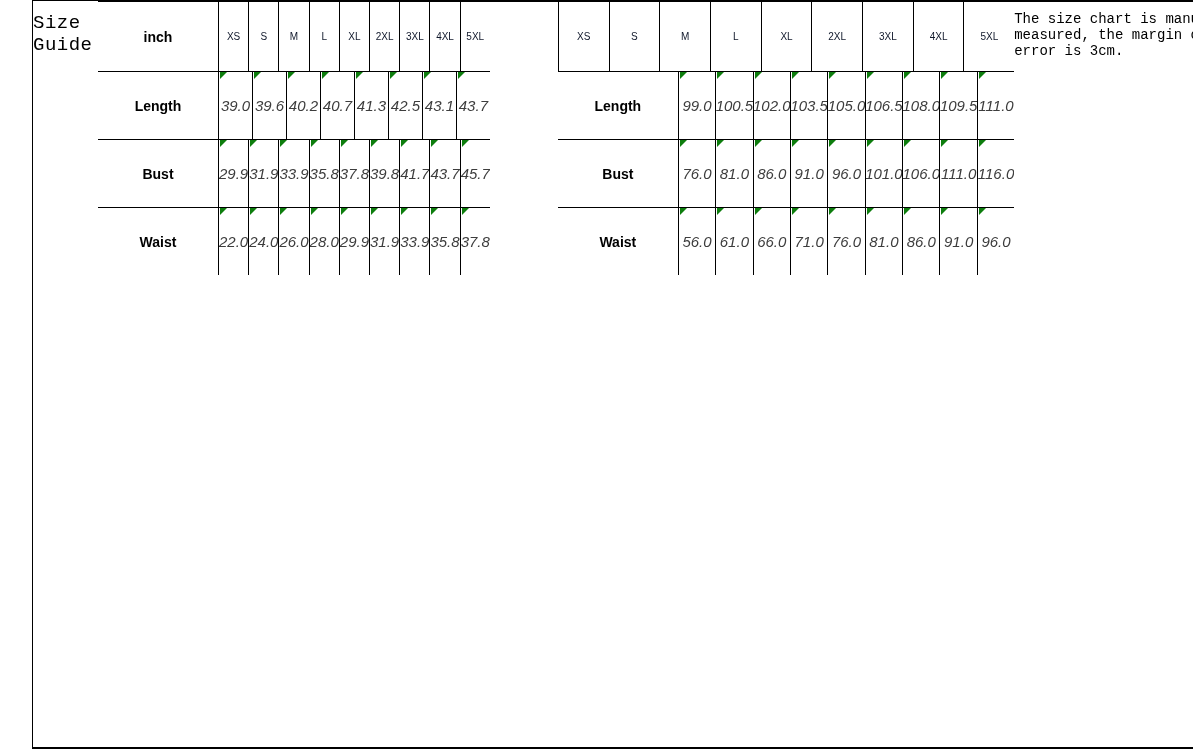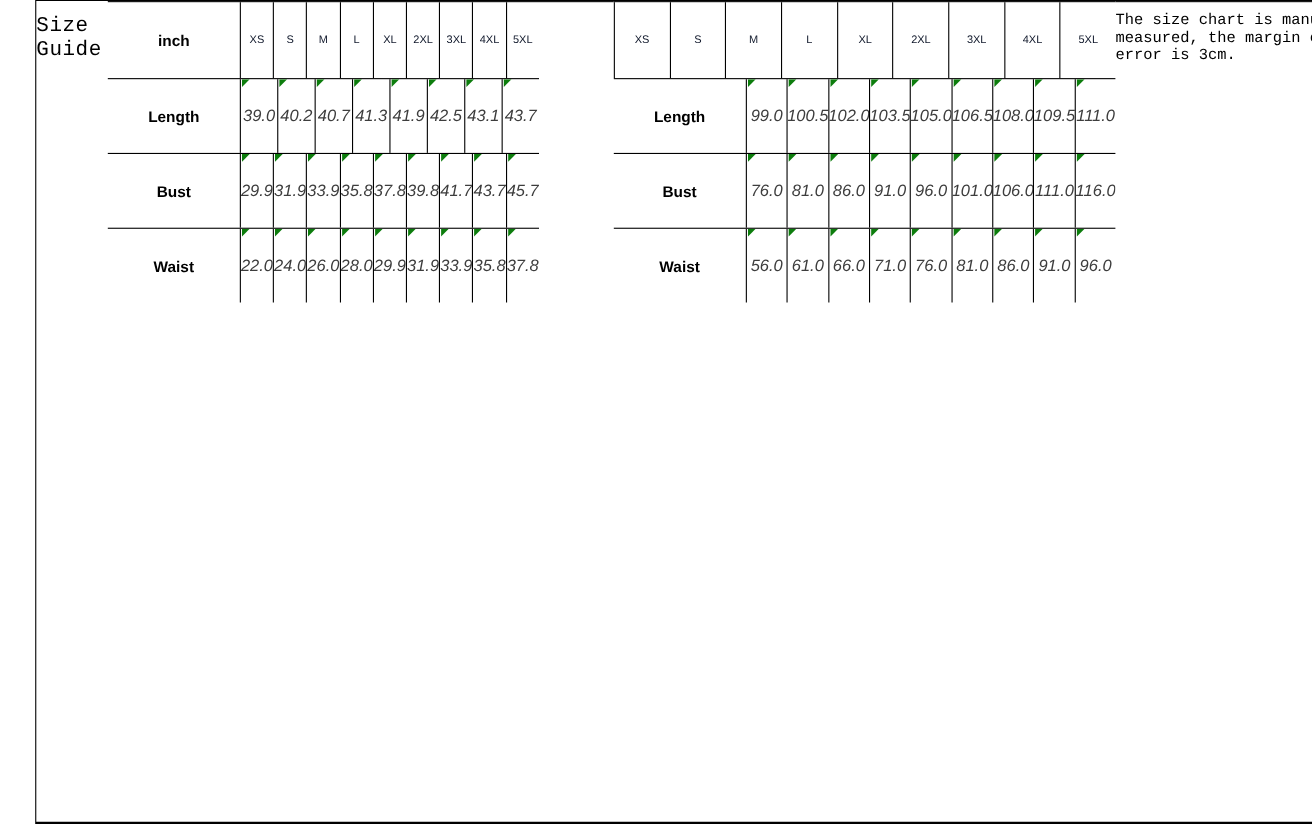--- a/index.html
+++ b/index.html
@@ -97,33 +97,33 @@
       </div>
       <div class="row data-row">
         <div class="cell label-cell">
           <span>Length</span>
         </div>
         <div class="cell data-col value-cell">
           <span>39.0</span>
           <span class="flag"></span>
         </div>
         <div class="cell data-col value-cell">
+          <span>39.6</span>
+          <span class="flag"></span>
+        </div>
+        <div class="cell data-col value-cell">
           <span>40.2</span>
           <span class="flag"></span>
         </div>
         <div class="cell data-col value-cell">
           <span>40.7</span>
           <span class="flag"></span>
         </div>
         <div class="cell data-col value-cell">
           <span>41.3</span>
-          <span class="flag"></span>
-        </div>
-        <div class="cell data-col value-cell">
-          <span>41.9</span>
           <span class="flag"></span>
         </div>
         <div class="cell data-col value-cell">
           <span>42.5</span>
           <span class="flag"></span>
         </div>
         <div class="cell data-col value-cell">
           <span>43.1</span>
           <span class="flag"></span>
         </div>

